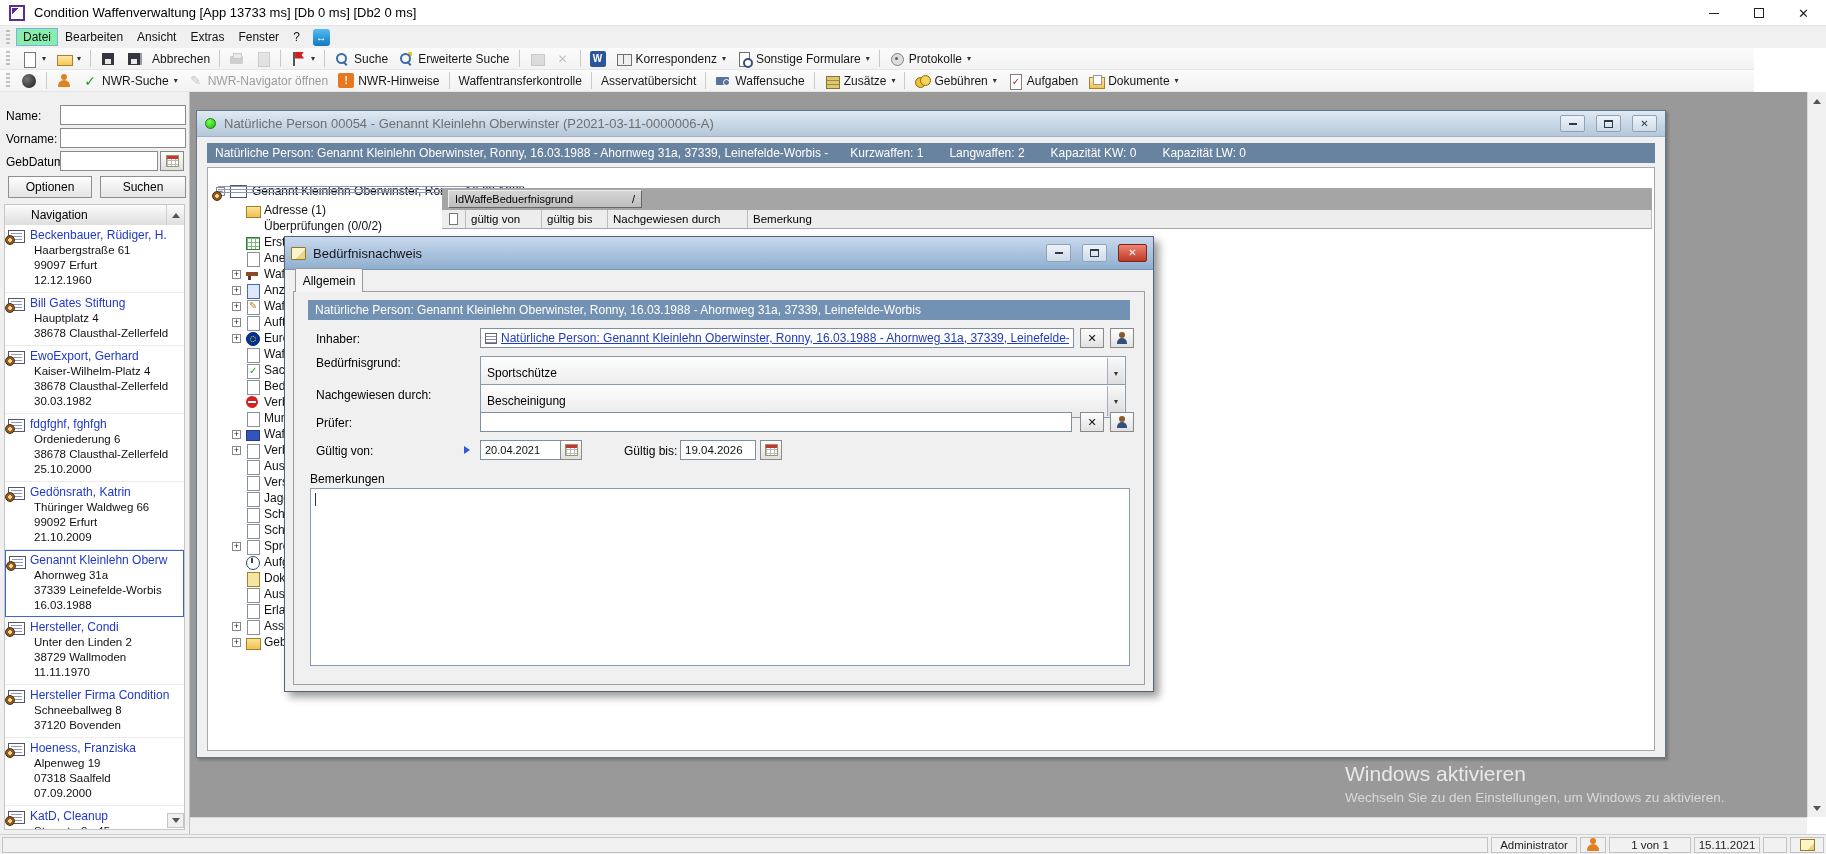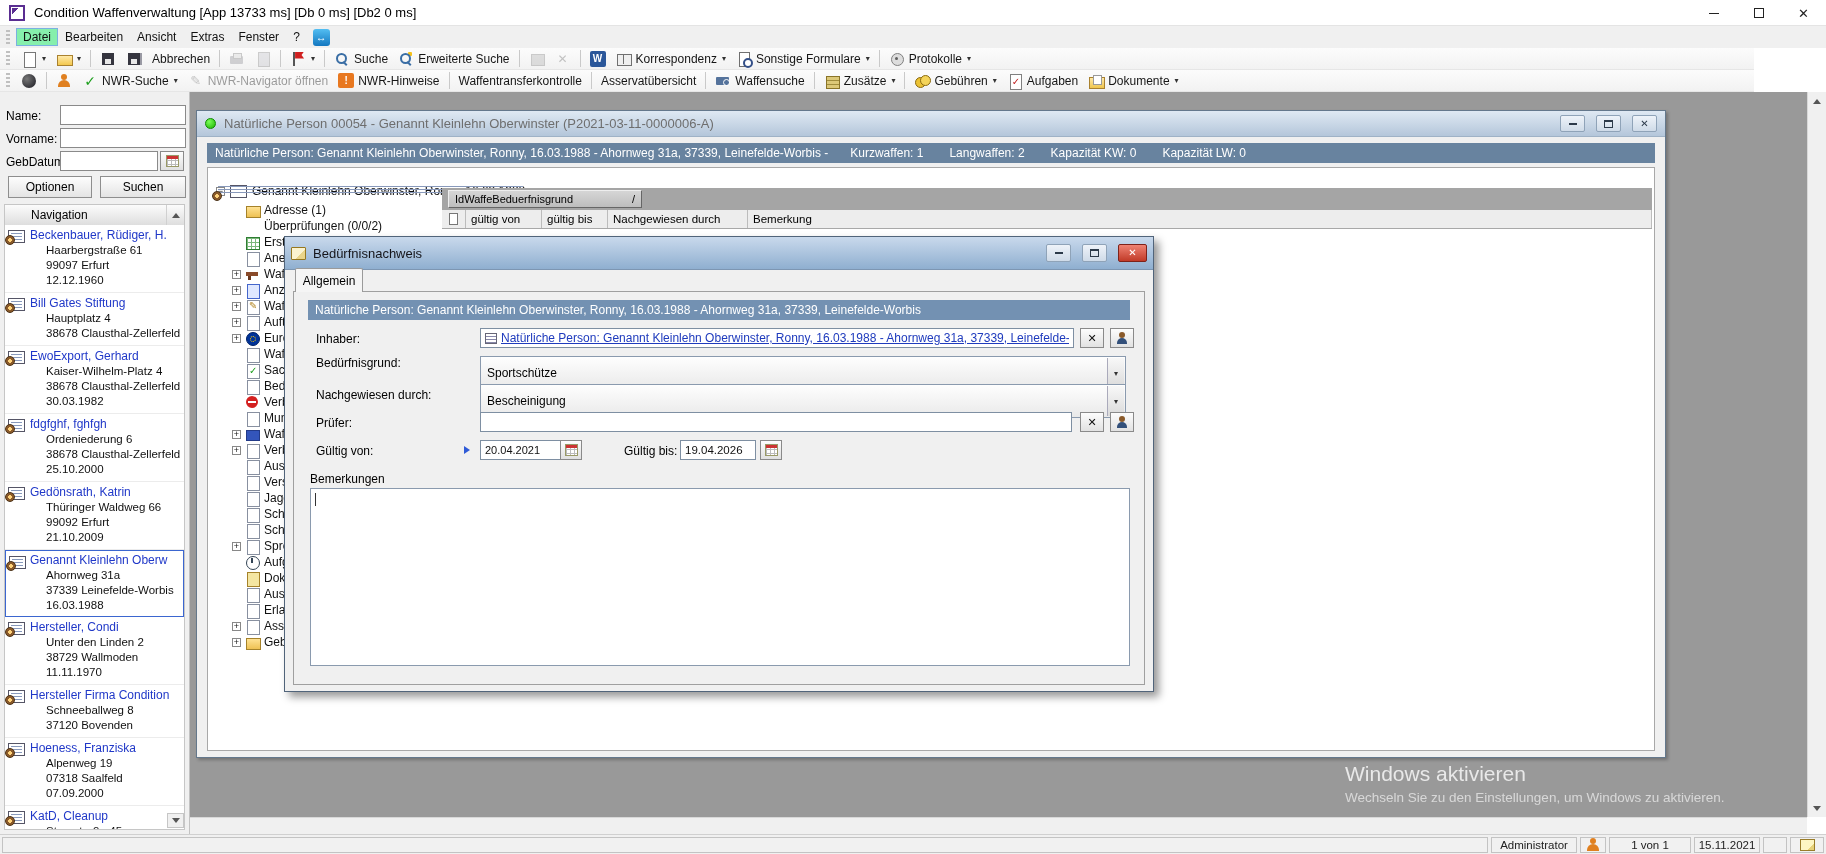--- a/index.html
+++ b/index.html
@@ -86,21 +86,21 @@
 .nav-up{position:absolute;right:0;top:0;bottom:0;width:18px;border-left:1px solid #d0d0d0;display:flex;align-items:center;justify-content:center}
 .tri-up{width:0;height:0;border-left:4px solid transparent;border-right:4px solid transparent;border-bottom:5px solid #555}
 .tri-down{width:0;height:0;border-left:4px solid transparent;border-right:4px solid transparent;border-top:5px solid #555}
 .nav-list{position:absolute;left:4px;right:4px;top:133px;bottom:4px;background:#fff;border:1px solid #c6c6c6;border-top:none;overflow:hidden}
 .nav-entry{position:relative;padding:3px 2px 4px 25px;border-bottom:1px solid #ececec}
 .nav-entry.sel{border:1px solid #3b66d0;padding:2px 1px 3px 24px}
 .card-icon{position:absolute;left:3px;top:5px;width:17px;height:13px;background:#fff;border:1px solid #556}
 .card-icon::before{content:"";position:absolute;left:2px;top:2px;right:2px;height:7px;background:repeating-linear-gradient(180deg,#8899bb 0 1px,transparent 1px 3px)}
 .card-icon::after{content:"";position:absolute;left:-4px;bottom:-3px;width:8px;height:8px;border-radius:50%;background:radial-gradient(#ffd27a 30%,#8a5a2a 31%);border:1px solid #4a3015}
 .nav-title{color:#2038c8;font-size:12px;white-space:nowrap;overflow:hidden;line-height:15px}
-.nav-line{color:#101010;font-size:11.5px;line-height:15px;white-space:nowrap;overflow:hidden;margin-left:16px}
+.nav-line{color:#101010;font-size:11.5px;line-height:15px;white-space:nowrap;overflow:hidden;margin-left:4px}
 .nav-down{position:absolute;right:5px;bottom:6px;width:17px;height:15px;background:#f0f0f0;border:1px solid #c6c6c6;display:flex;align-items:center;justify-content:center}
 
 .mdi{position:absolute;left:190px;top:92px;width:1617px;height:742px;background:#999}
 .vscroll{position:absolute;right:0;top:92px;width:19px;height:725px;background:#f0f0f0;border-left:1px solid #d8d8d8;z-index:4}
 .vs-arrow{position:absolute;left:0;width:100%;height:18px;display:flex;align-items:center;justify-content:center}
 .hscroll{position:absolute;left:190px;top:817px;width:1617px;height:17px;background:#f0f0f0;border-top:1px solid #d8d8d8;z-index:4}
 
 .child-win{position:absolute;left:196px;top:110px;width:1470px;height:648px;border:1px solid #64788c;background:#f0f0f0;z-index:2;box-shadow:2px 2px 3px rgba(0,0,0,.25)}
 .child-title{height:26px;background:linear-gradient(#dfe9f3,#b4c6da);display:flex;align-items:center;padding:0 8px;gap:8px;border-bottom:1px solid #9fb2c6}
 .green-dot{width:11px;height:11px;border-radius:50%;background:radial-gradient(circle at 35% 30%,#7aff5a,#1db400);border:1px solid #0f8a00;flex:0 0 11px}

